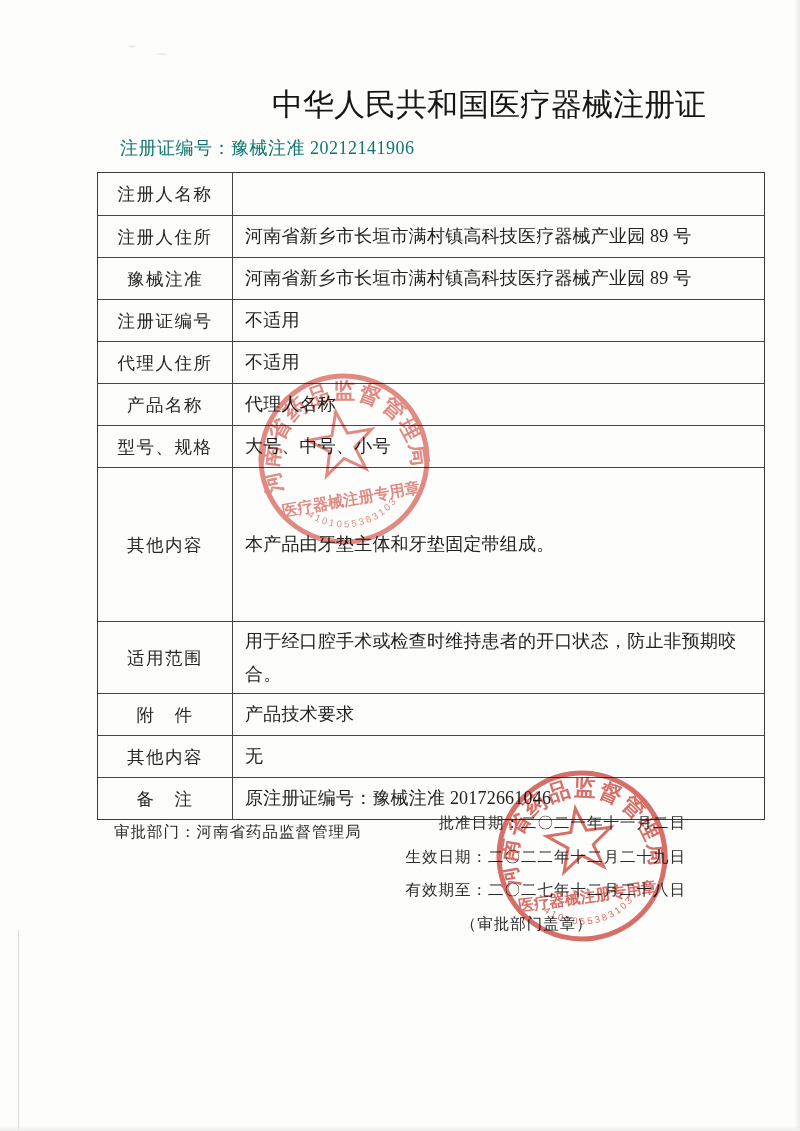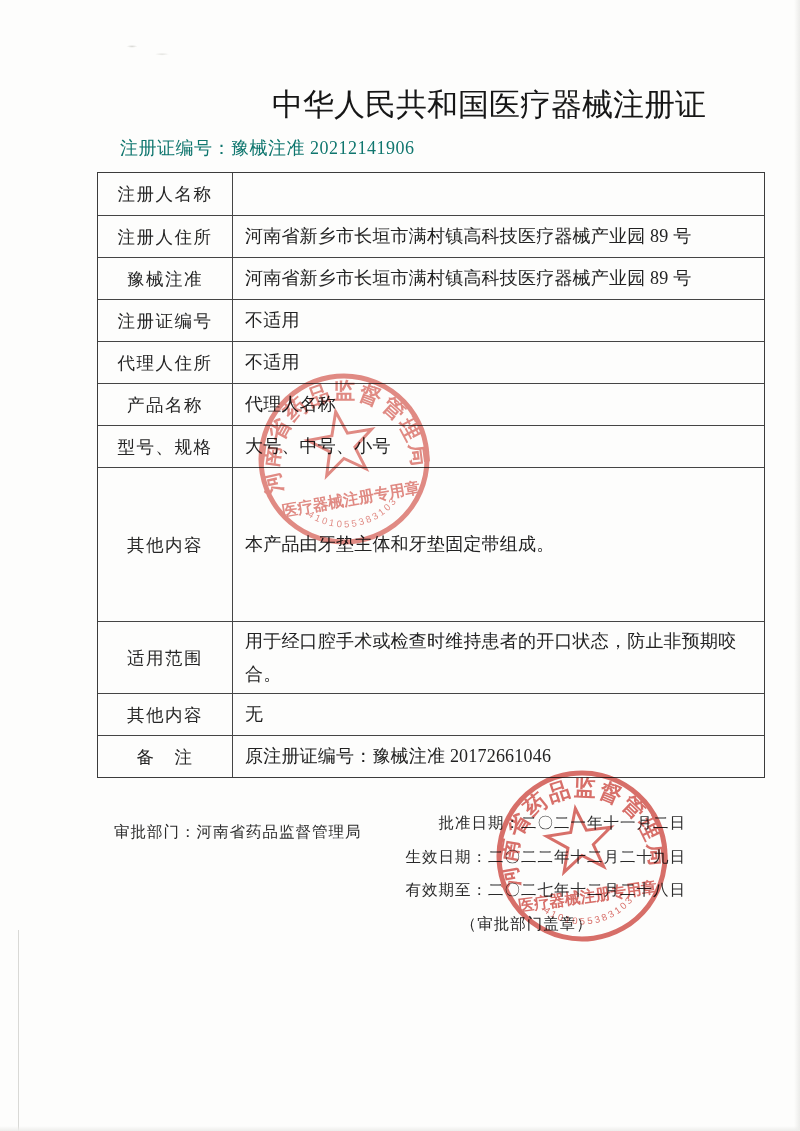--- a/index.html
+++ b/index.html
@@ -116,20 +116,24 @@
     </div>
     <div class="t-row h154">
       <div class="t-label">其他内容</div>
       <div class="t-value">本产品由牙垫主体和牙垫固定带组成。</div>
     </div>
     <div class="t-row h72">
       <div class="t-label">适用范围</div>
       <div class="t-value">用于经口腔手术或检查时维持患者的开口状态，防止非预期咬合。</div>
     </div>
     <div class="t-row h42">
+      <div class="t-label">附　件</div>
+      <div class="t-value">产品技术要求</div>
+    </div>
+    <div class="t-row h42">
       <div class="t-label">其他内容</div>
       <div class="t-value">无</div>
     </div>
     <div class="t-row h42">
       <div class="t-label">备　注</div>
       <div class="t-value">原注册证编号：豫械注准 20172661046</div>
     </div>
   </div>
 
   <div class="dept-line">审批部门：河南省药品监督管理局</div>

